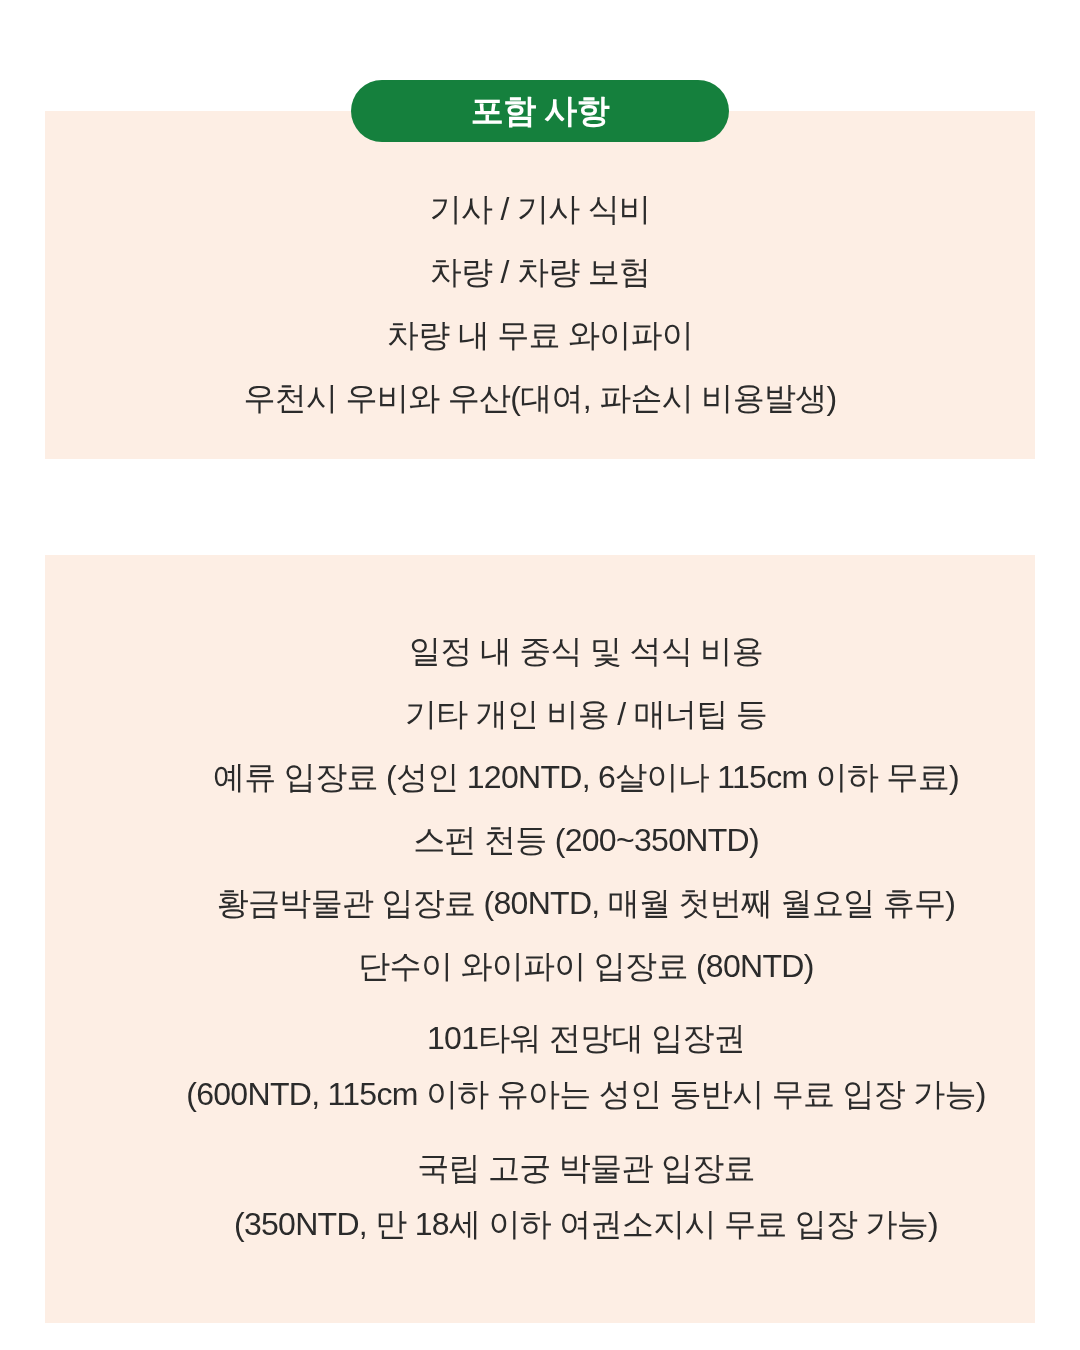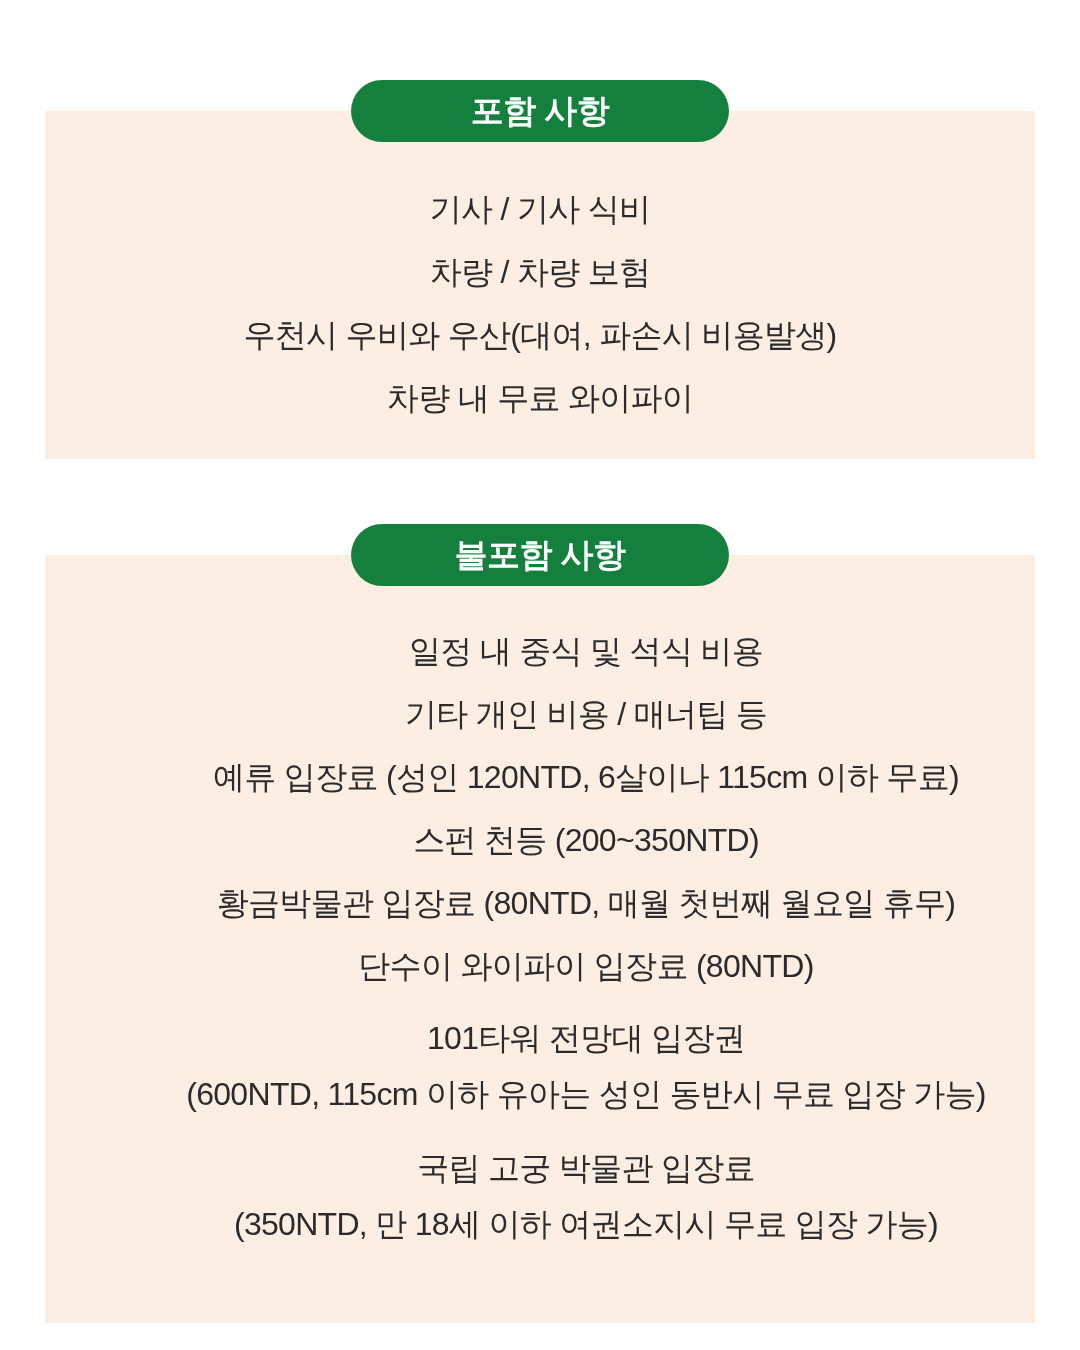--- a/index.html
+++ b/index.html
@@ -89,27 +89,26 @@
 
 <div class="page">
 
   <div class="section included"></div>
 
   <div class="pill included-pill">포함 사항</div>
 
   <div class="list included-list">
     <div class="line">기사 / 기사 식비</div>
     <div class="line">차량 / 차량 보험</div>
+    <div class="line">차량 내 무료 와이파이</div>
     <div class="line">우천시 우비와 우산(대여, 파손시 비용발생)</div>
-    <div class="line">차량 내 무료 와이파이</div>
   </div>
 
   <div class="section excluded"></div>
 
-  <div class="pill excluded-pill">불포함 사항</div>
 
   <div class="list excluded-list">
     <div class="line">일정 내 중식 및 석식 비용</div>
     <div class="line">기타 개인 비용 / 매너팁 등</div>
     <div class="line">예류 입장료 (성인 120NTD, 6살이나 115cm 이하 무료)</div>
     <div class="line">스펀 천등 (200~350NTD)</div>
     <div class="line">황금박물관 입장료 (80NTD, 매월 첫번째 월요일 휴무)</div>
     <div class="line">단수이 와이파이 입장료 (80NTD)</div>
     <div class="line multi">101타워 전망대 입장권
 (600NTD, 115cm 이하 유아는 성인 동반시 무료 입장 가능)</div>

